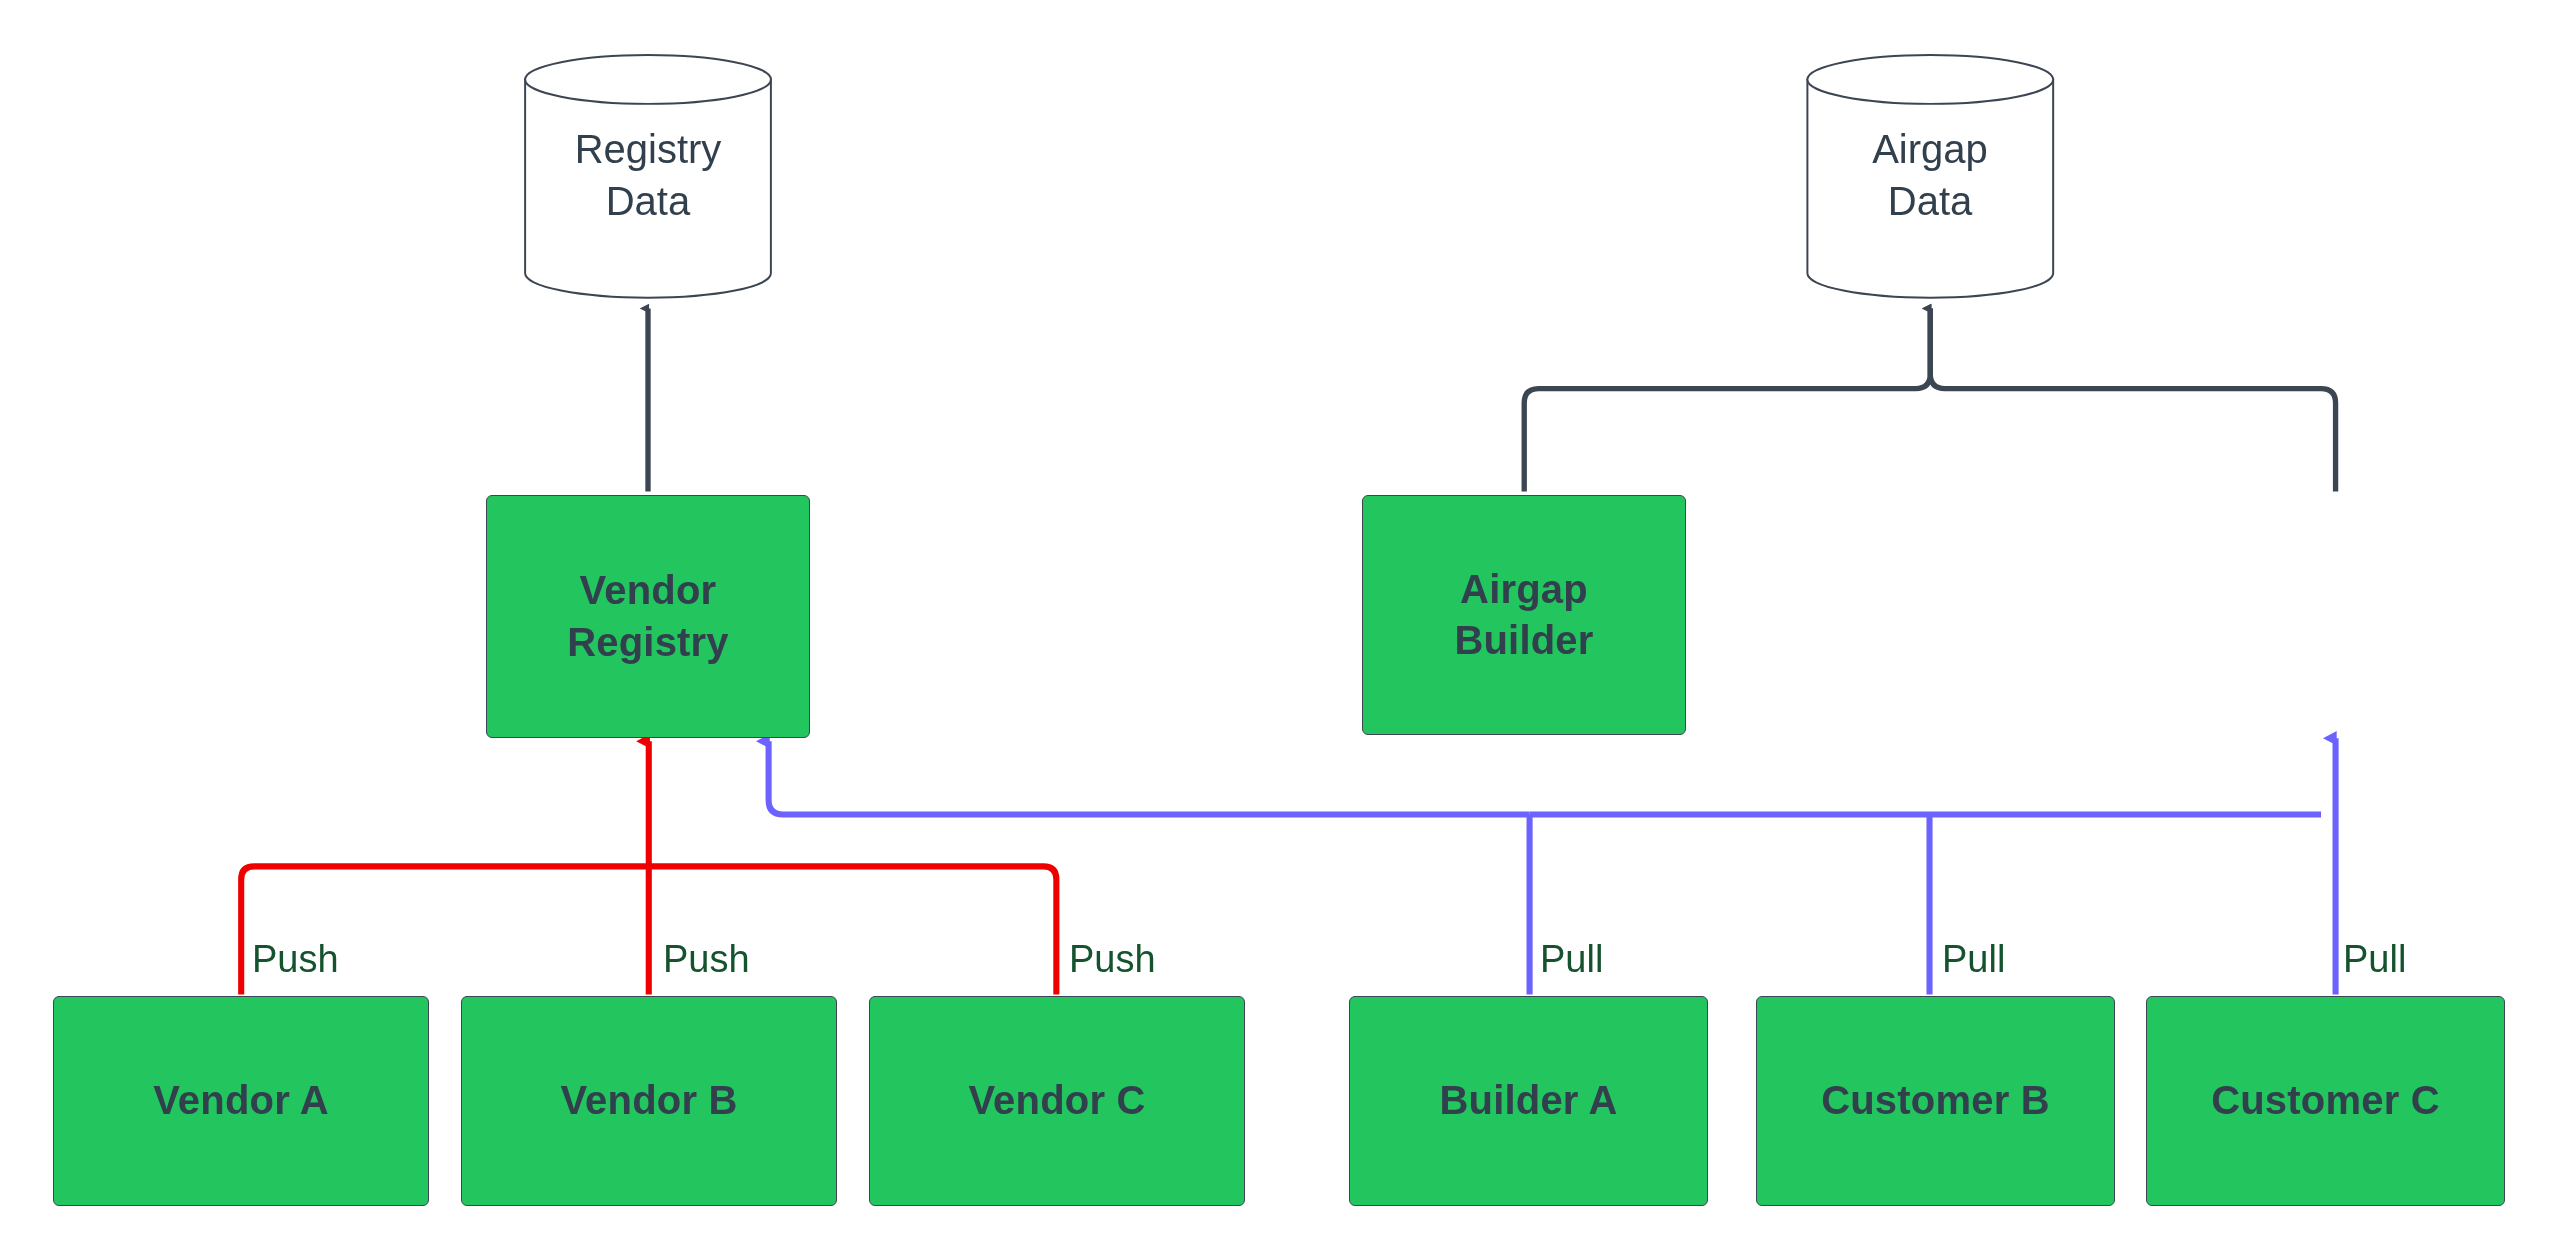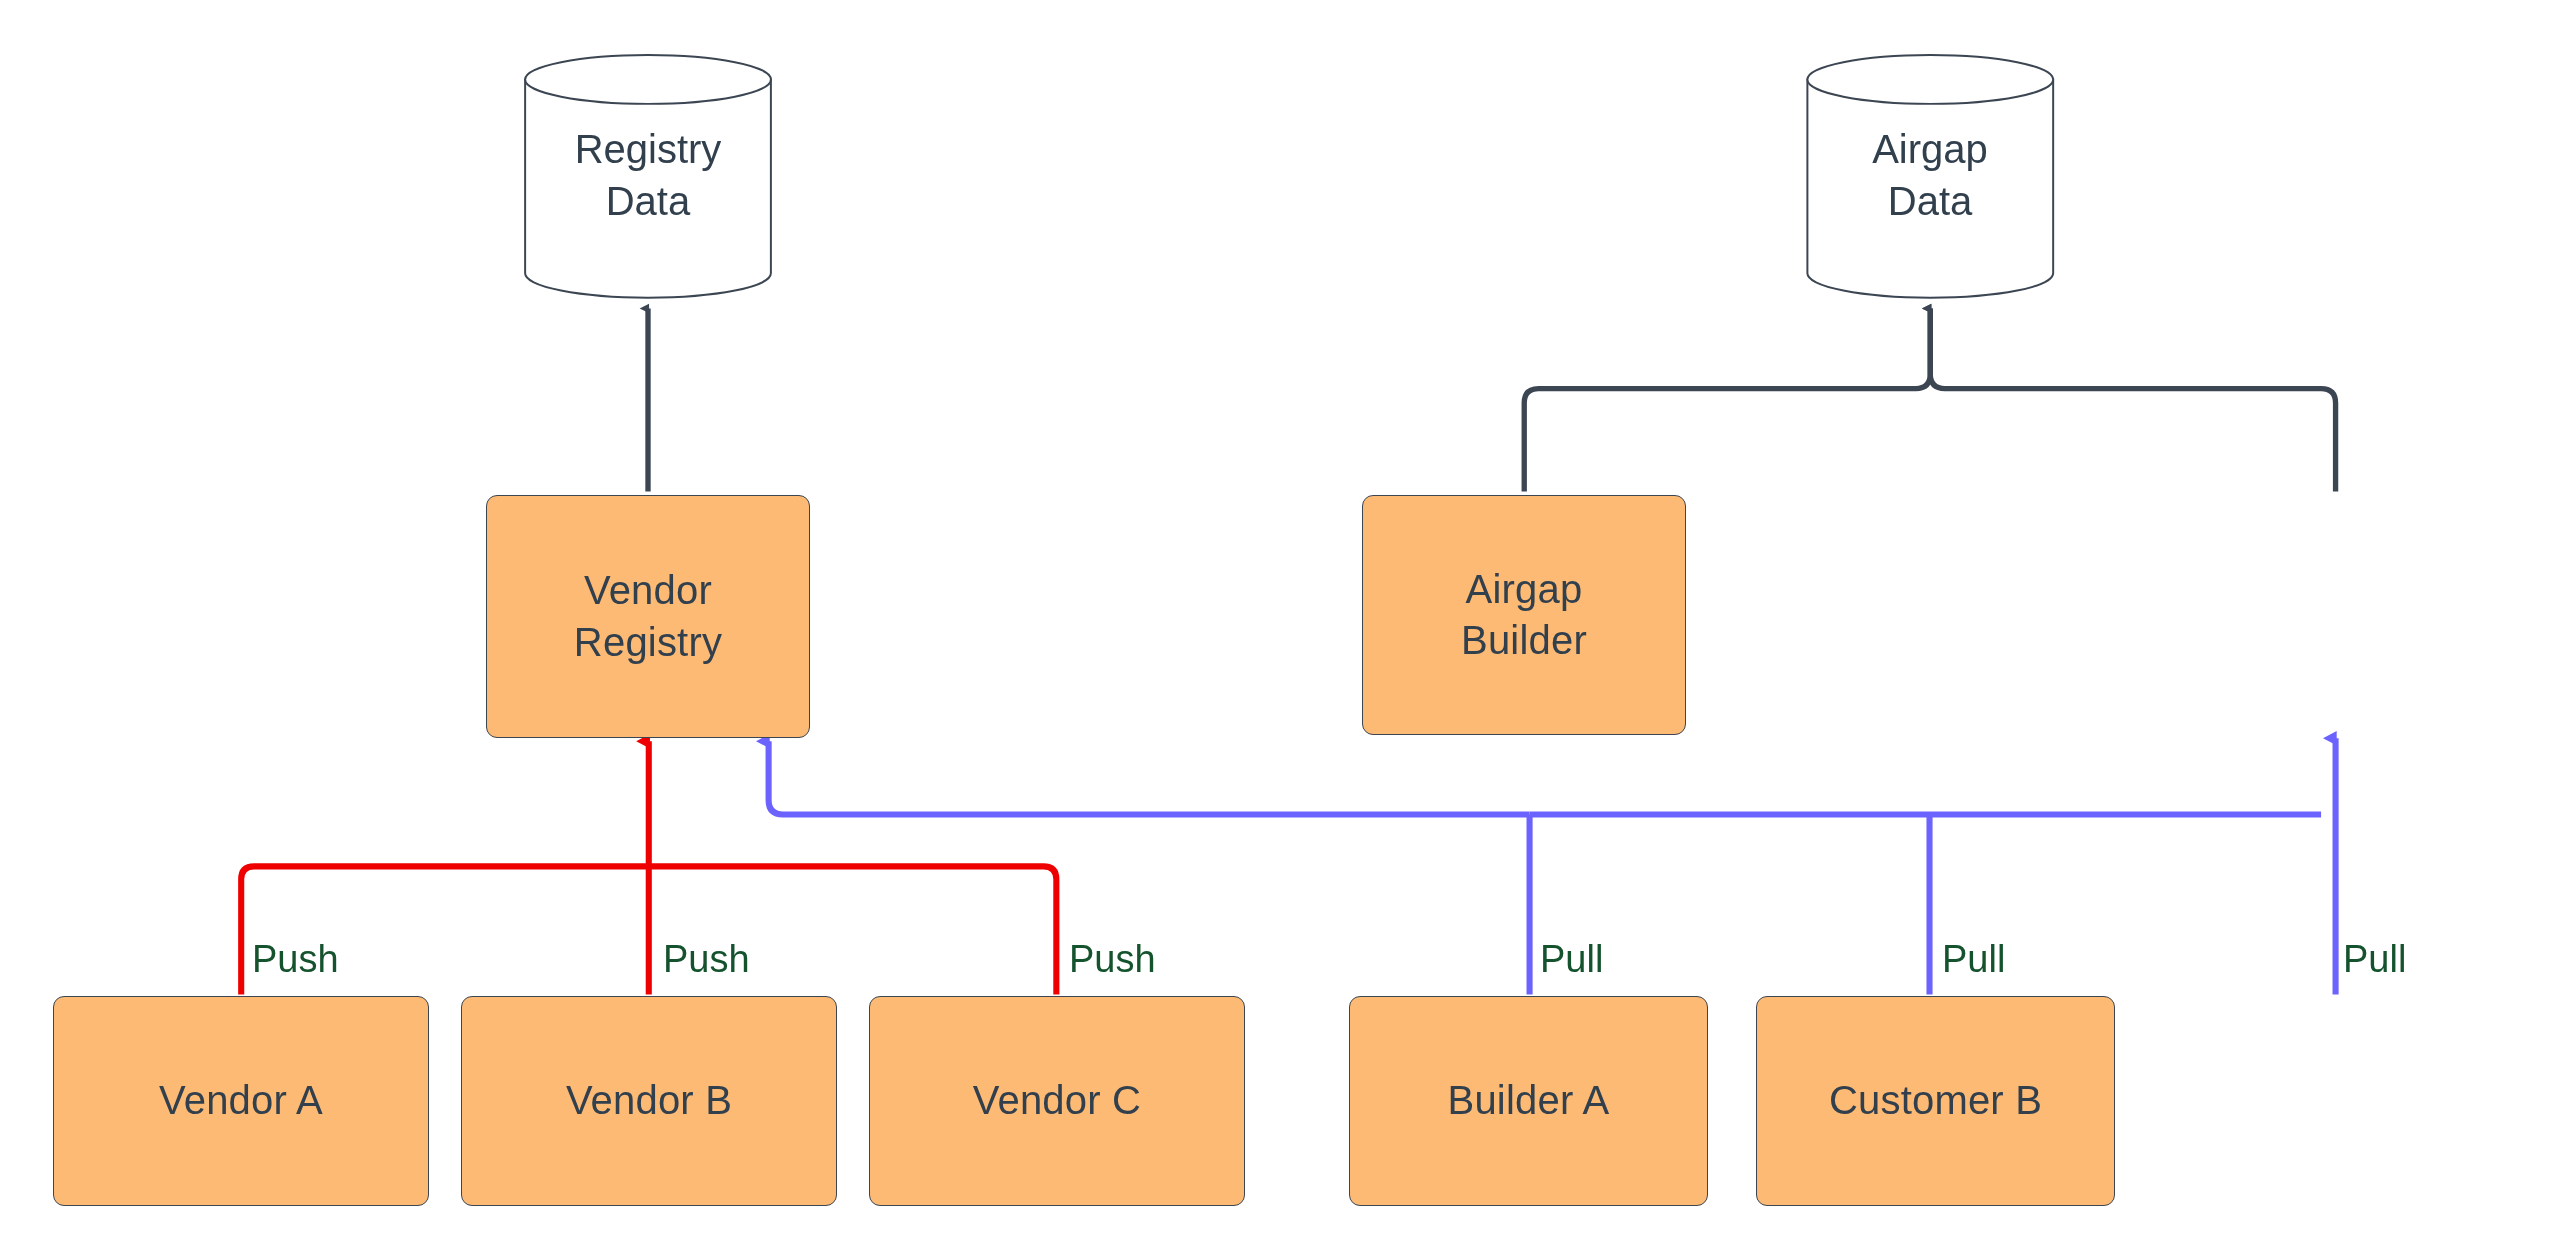--- a/index.html
+++ b/index.html
@@ -18,22 +18,23 @@
     text-align:center;
     color:#32404e;
     font-size:40px;
     line-height:1.28;
     letter-spacing:0.2px;
     white-space:pre-line;
     user-select:none;
   }
   .box{
     border:1.9px solid #3c4653;
-    border-radius:11px;
-    background:#fdba74;
+    border-radius:6px;
+    background:#22c55e;
+    font-weight:bold;
   }
   .cyl-label{
     position:absolute;
     display:flex;align-items:center;justify-content:center;
     text-align:center;
     color:#32404e;font-size:40px;line-height:1.28;white-space:pre-line;
     user-select:none;
   }
   .edge-label{
     position:absolute;
@@ -96,20 +97,21 @@
   <div class="node box" style="left:486px;top:495px;width:324px;height:243px;">Vendor
 Registry</div>
   <div class="node box" style="left:1362px;top:495px;width:324px;height:240px;">Airgap
 Builder</div>
 
   <div class="node box" style="left:461px;top:996px;width:376px;height:210px;">Vendor B</div>
   <div class="node box" style="left:53px;top:996px;width:376px;height:210px;">Vendor A</div>
   <div class="node box" style="left:869px;top:996px;width:376px;height:210px;">Vendor C</div>
   <div class="node box" style="left:1349px;top:996px;width:359px;height:210px;">Builder A</div>
   <div class="node box" style="left:1748px;top:996px;width:359px;height:210px;margin-left:8px;">Customer B</div>
+  <div class="node box" style="left:2146px;top:996px;width:359px;height:210px;">Customer C</div>
 
   <div class="edge-label" style="left:252px;top:940px;">Push</div>
   <div class="edge-label" style="left:663px;top:940px;">Push</div>
   <div class="edge-label" style="left:1069px;top:940px;">Push</div>
   <div class="edge-label" style="left:1540px;top:940px;">Pull</div>
   <div class="edge-label" style="left:1942px;top:940px;">Pull</div>
   <div class="edge-label" style="left:2343px;top:940px;">Pull</div>
 
 </div>
 

